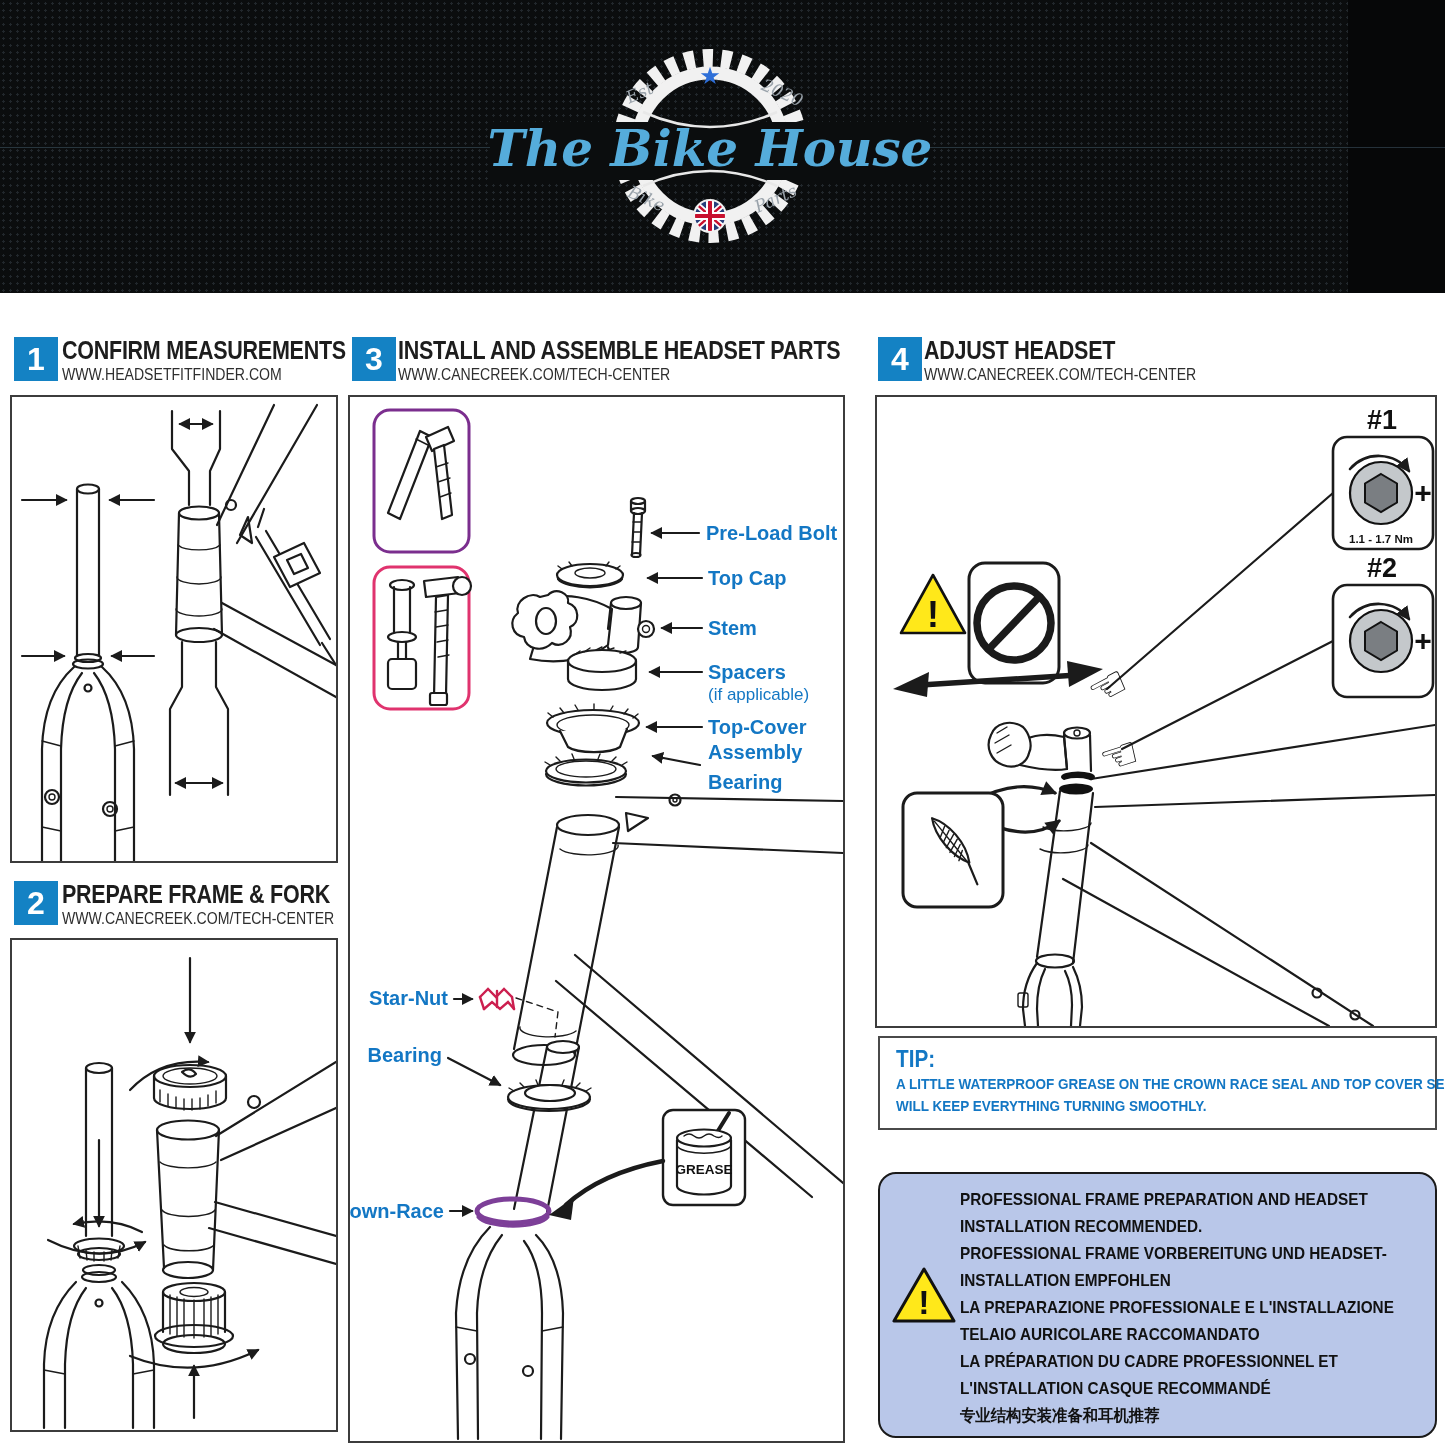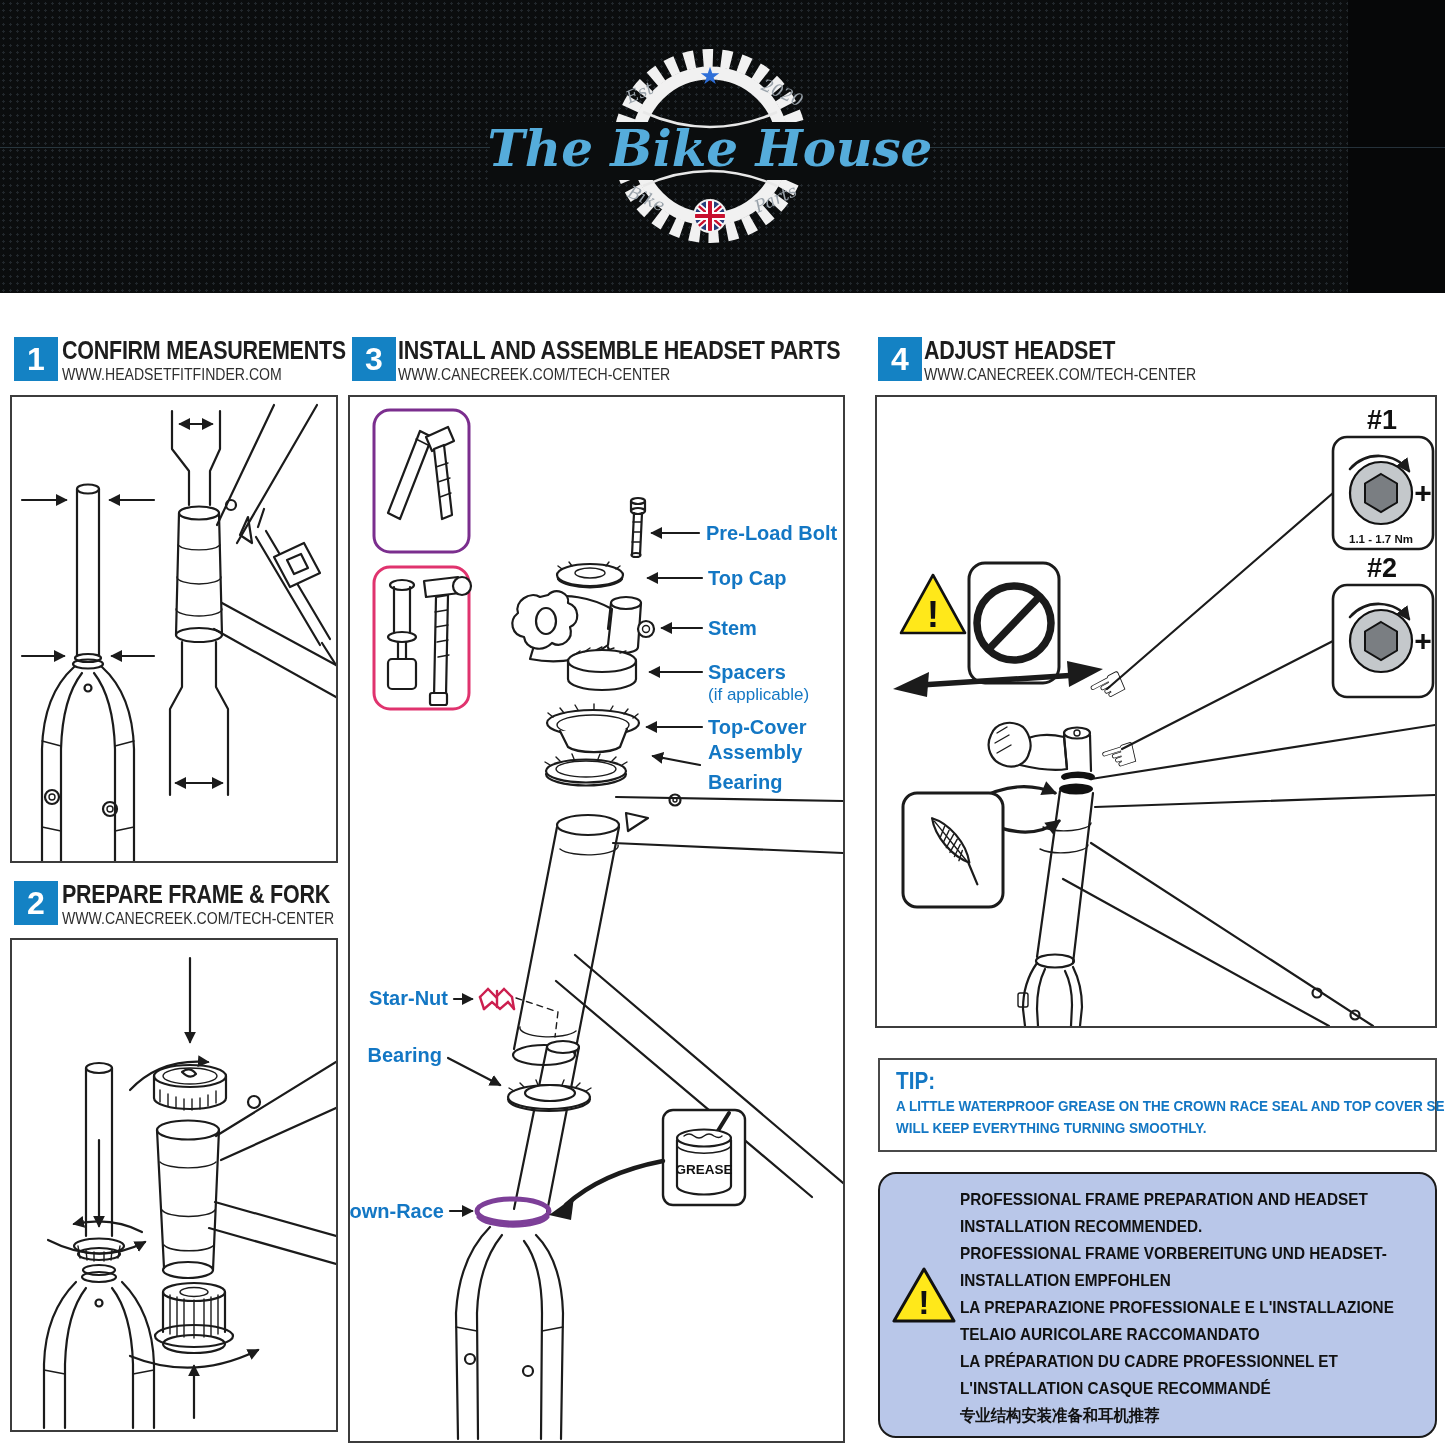--- a/index.html
+++ b/index.html
@@ -36,21 +36,21 @@
   .thk{stroke-width:4.5}
   .blk{fill:var(--ink);stroke:none}
   .lbl{fill:var(--label_blue);font:bold 20px "Liberation Sans",sans-serif}
   .lbl-sm{fill:var(--label_blue);font:17px "Liberation Sans",sans-serif}
   .pinkln{stroke:var(--star_pink);stroke-width:2.4;fill:none;stroke-linecap:round}
   .purln{stroke:var(--crown_purple);fill:none;stroke-linecap:round}
   .hand{font:44px "DejaVu Sans",sans-serif;fill:#111}
   .svgtxt{font-family:"Liberation Sans",sans-serif}
 
   
-  #tipbox{position:absolute;left:878px;top:1058px;width:559px;height:94px;border:2px solid #4a4a4a;background:#fff;padding:8px 16px}
+  #tipbox{position:absolute;left:878px;top:1036px;width:559px;height:94px;border:2px solid #4a4a4a;background:#fff;padding:8px 16px}
   #tipbox .tip-h{color:var(--label_blue);font-weight:bold;font-size:23px;transform:scaleX(.9);transform-origin:0 50%}
   #tipbox .tip-l{color:var(--label_blue);font-weight:bold;font-size:15px;line-height:22px;white-space:nowrap;
                  transform:scaleX(.9);transform-origin:0 50%}
   #warnbox{position:absolute;left:878px;top:1172px;width:559px;height:266px;background:var(--warning_bg);
            border:2.5px solid #1a1a1a;border-radius:18px}
   #warnbox .wtxt{position:absolute;left:80px;top:12px;color:#111;font-weight:bold;font-size:16.5px;line-height:27px;
                  transform:scaleX(.93);transform-origin:0 0;white-space:nowrap}
   #warnbox svg{position:absolute;left:12px;top:92px}
 </style>
 </head>

